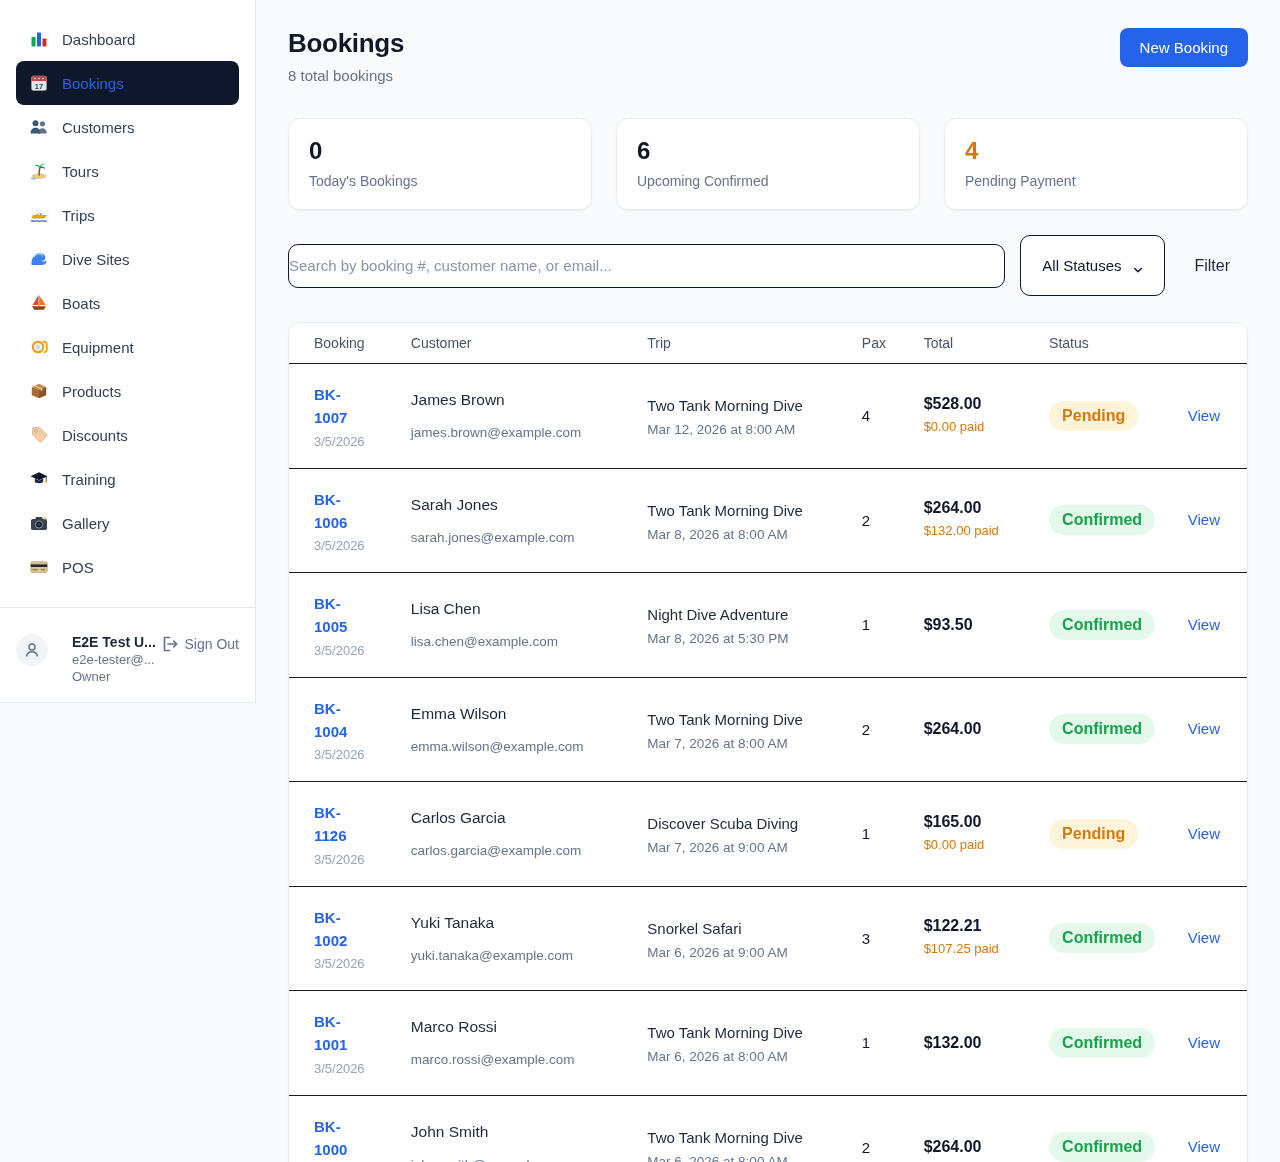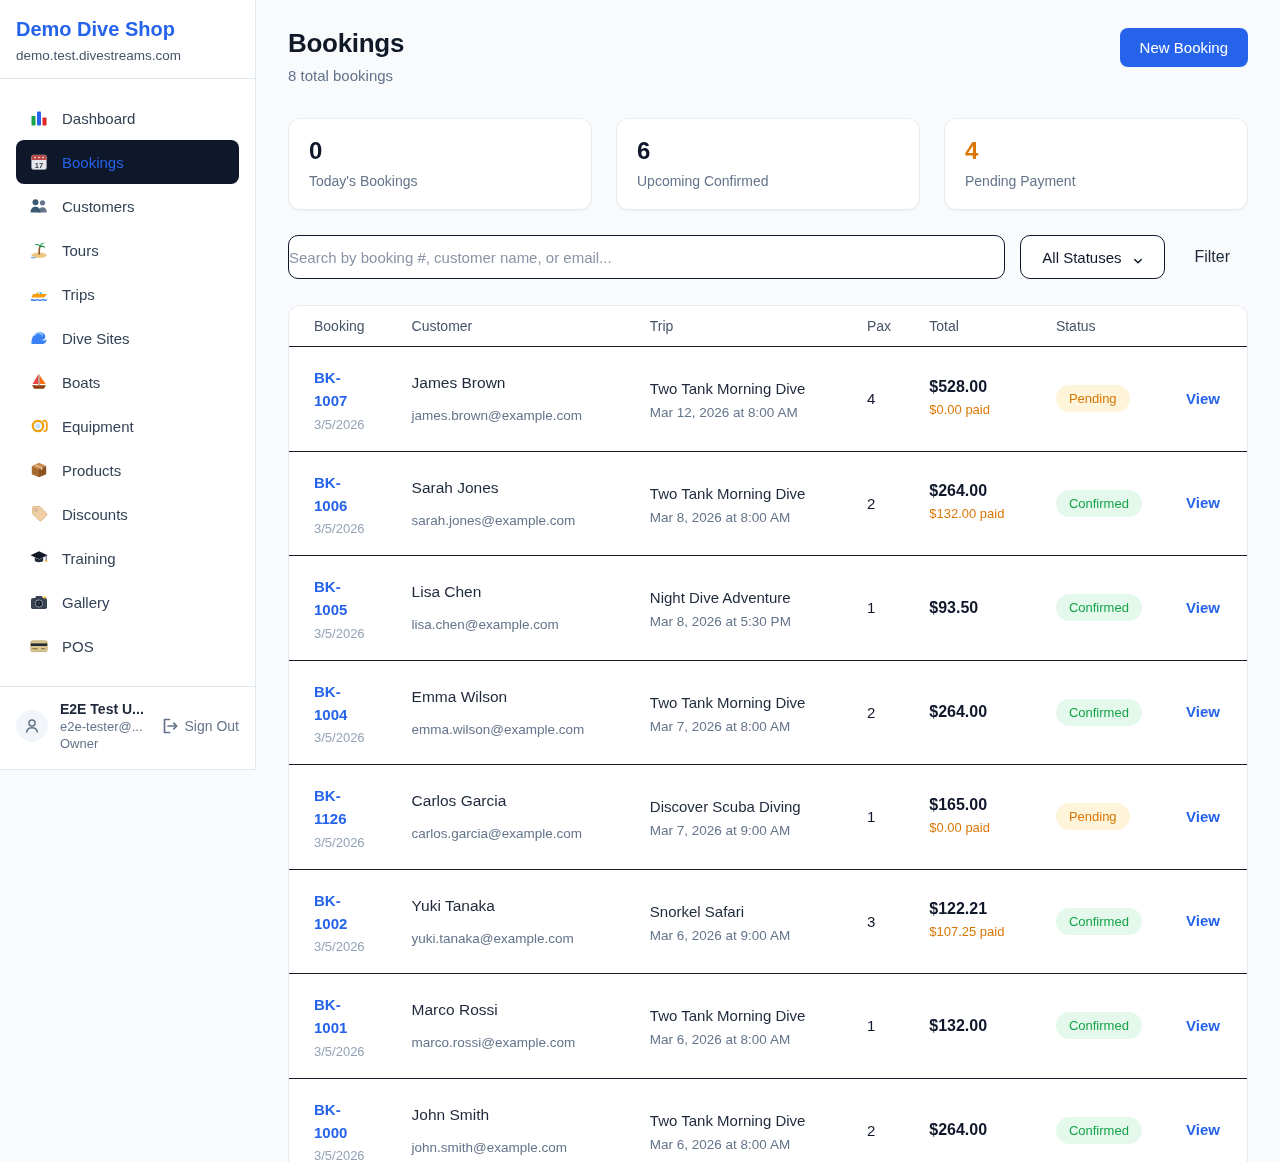--- a/index.html
+++ b/index.html
@@ -25,21 +25,21 @@
     display: flex; align-items: center; gap: 13px;
     height: 44px; padding: 0 13px; border-radius: 8px;
     font-size: 15px; color: #334155; cursor: pointer; user-select: none;
   }
   .nav-item.active { background: #0f172a; color: #2563eb; font-weight: 500; }
   .nav-icon { width: 20px; height: 20px; display: inline-flex; flex: 0 0 20px; }
   .nav-icon svg { width: 20px; height: 20px; }
 
   .user-box {
     border-top: 1px solid #e2e8f0; margin-top: 10px;
-    padding: 14px 16px 18px; display: flex; align-items: center; gap: 12px;
+    padding: 26px 16px 18px; display: flex; align-items: flex-start; gap: 24px;
   }
   .avatar {
     width: 32px; height: 32px; border-radius: 50%; background: #f1f5f9;
     display: flex; align-items: center; justify-content: center; flex: 0 0 32px;
   }
   .user-meta { min-width: 0; flex: 1; }
   .user-name { font-size: 14px; font-weight: bold; color: #1e293b; white-space: nowrap; }
   .user-email, .user-role { font-size: 13px; color: #64748b; margin-top: 2px; white-space: nowrap; }
   .signout {
     display: flex; align-items: center; gap: 6px; color: #64748b;
@@ -67,21 +67,21 @@
   .stat-label { font-size: 14px; color: #64748b; margin-top: 8px; }
 
   .filter-row { display: flex; align-items: center; gap: 15px; margin-top: 25px; }
   .search-input {
     flex: 1; height: 44px; border: 1px solid #0f172a; border-radius: 10px;
     padding: 0 0; font-family: inherit; font-size: 15px; color: #0f172a; background: #fff;
     outline: none;
   }
   .search-input::placeholder { color: #8a94a6; }
   .status-select {
-    height: 44px; min-width: 145px; border: 1px solid #0f172a; border-radius: 10px;
+    height: 61px; min-width: 145px; border: 1px solid #0f172a; border-radius: 10px;
     background: #fff; display: flex; align-items: center; justify-content: center;
     gap: 10px; padding: 0 14px; font-size: 15px; color: #0f172a; cursor: pointer;
   }
   .filter-label { font-size: 16px; color: #1e293b; padding: 0 18px 0 14px; cursor: pointer; }
 
   
   .table-card {
     margin-top: 26px; background: #fff; border: 1px solid #e8edf3;
     border-radius: 12px; overflow: hidden; box-shadow: 0 1px 2px rgba(15,23,42,0.05);
   }
@@ -103,36 +103,32 @@
   .bid { color: #2563eb; font-weight: 600; font-size: 15px; width: 58px; line-height: 1.55; cursor: pointer; overflow-wrap: break-word; }
   .bdate { font-size: 13px; color: #94a3b8; margin-top: 4px; }
   .cname { font-size: 15.5px; color: #1e293b; }
   .cemail { font-size: 13.5px; color: #64748b; margin-top: 16px; }
   .tname { font-size: 15px; font-weight: 500; color: #1e293b; line-height: 1.55; max-width: 165px; }
   .tdate { font-size: 13.5px; color: #64748b; margin-top: 5px; }
   td.col-pax { font-size: 15px; color: #0f172a; }
   .tot { font-size: 16px; font-weight: bold; color: #0f172a; }
   .paid { font-size: 13px; color: #d97706; margin-top: 5px; max-width: 80px; line-height: 1.45; }
   .badge {
-    display: inline-block; font-size: 13px; padding: 6px 13px; border-radius: 999px;
+    display: inline-block; font-size: 16px; padding: 6px 13px; border-radius: 999px; font-weight: bold;
   }
   .badge.pending { color: #d97706; background: #fdf4da; }
   .badge.confirmed { color: #16a34a; background: #e4f9ec; }
-  .view-link { color: #2563eb; font-size: 15px; font-weight: 700; cursor: pointer; }
+  .view-link { color: #2563eb; font-size: 15px; font-weight: 400; cursor: pointer; }
 </style>
 </head>
 <body>
 
 <div class="app">
 
   <aside class="sidebar">
-    <div class="brand">
-      <div class="brand-name">Demo Dive Shop</div>
-      <div class="brand-domain">demo.test.divestreams.com</div>
-    </div>
     <nav class="nav" id="sidebar-nav">
   <div class="nav-item">
     <span class="nav-icon">
             <svg viewBox="0 0 20 20">
               <rect x="2.5" y="8" width="4" height="9.5" rx="0.8" fill="#16a34a"></rect>
               <rect x="8" y="3.5" width="4" height="14" rx="0.8" fill="#2563eb"></rect>
               <rect x="13.5" y="9.5" width="4" height="8" rx="0.8" fill="#dc2626"></rect>
             </svg>
           </span>
     <span class="nav-label">Dashboard</span>

